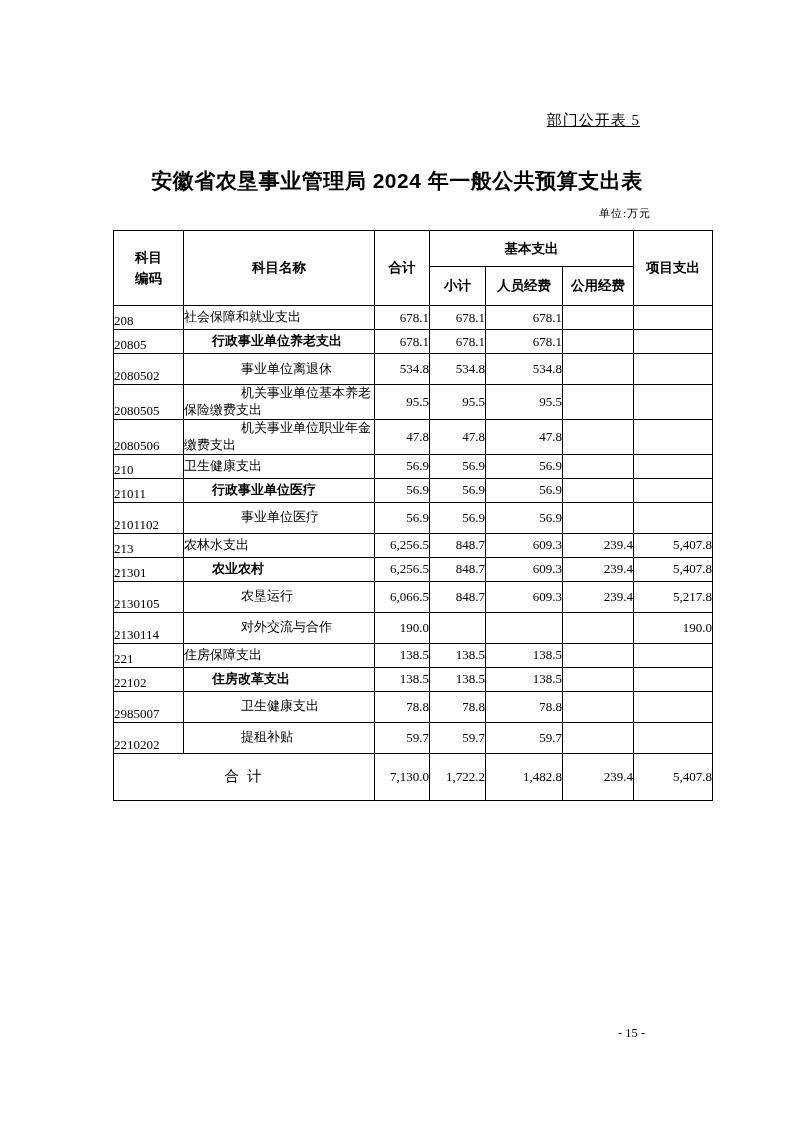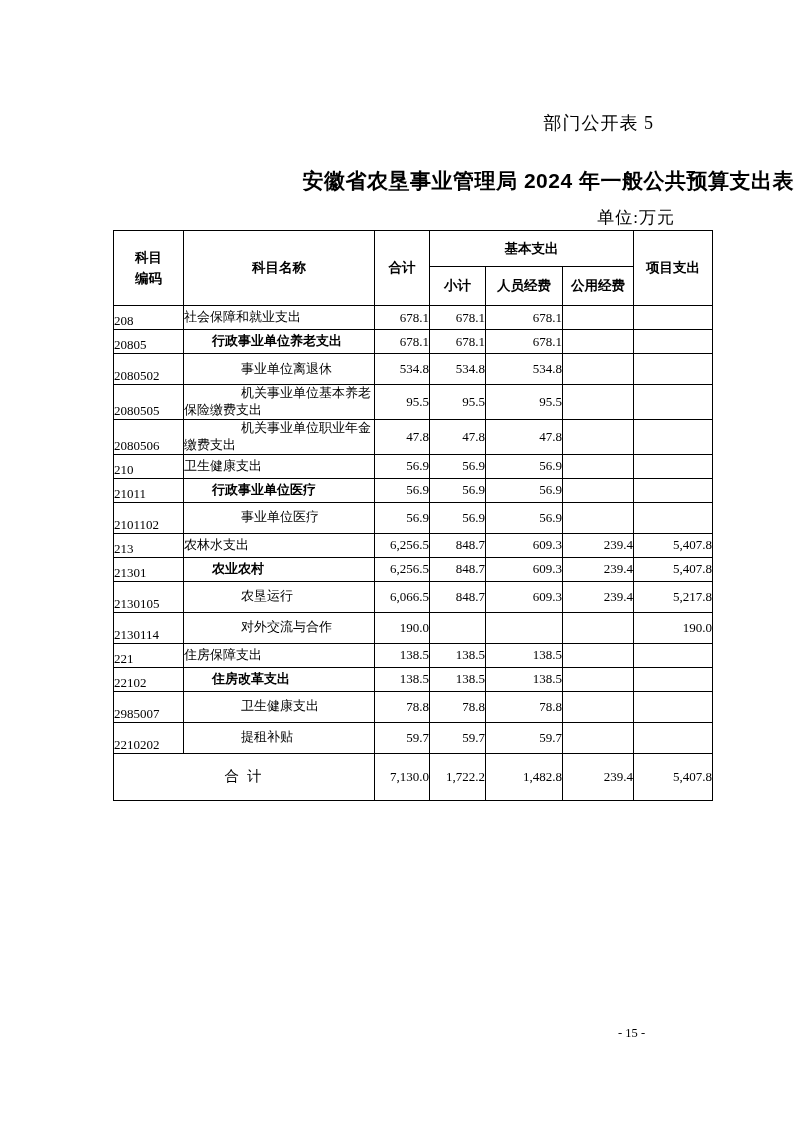--- a/index.html
+++ b/index.html
@@ -1,32 +1,33 @@
 <!DOCTYPE html>
 <html><head>
 <meta charset="utf-8">
 <style>
   html,body{margin:0;padding:0;}
   body{
     width:794px;height:1123px;position:relative;background:#ffffff;
     font-family:"Liberation Serif", serif;color:#000;overflow:hidden;
   }
   .corner-label{
-    position:absolute;top:111px;right:140px;
-    font-size:18px;letter-spacing:1px;
+    position:absolute;top:111px;right:154px;
+    font-size:15px;letter-spacing:1px;
     font-family:"Liberation Serif", serif;
+    text-decoration:underline;
   }
   .doc-title{
     position:absolute;top:153px;left:0;width:100%;
-    text-align:right;font-size:21px;font-weight:700;
+    text-align:center;font-size:21px;font-weight:700;
     font-family:"Liberation Sans", sans-serif;letter-spacing:0.5px;
   }
   .unit-label{
-    position:absolute;top:206px;right:119px;
-    font-size:17px;letter-spacing:1px;
+    position:absolute;top:206px;right:143px;
+    font-size:11px;letter-spacing:1px;
   }
   table.budget{
     position:absolute;left:113px;top:230px;
     border-collapse:collapse;table-layout:fixed;width:599px;
     border:1.5px solid #000;
   }
   table.budget th, table.budget td{
     border:1px solid #000;padding:0;overflow:hidden;
   }
   thead th{

